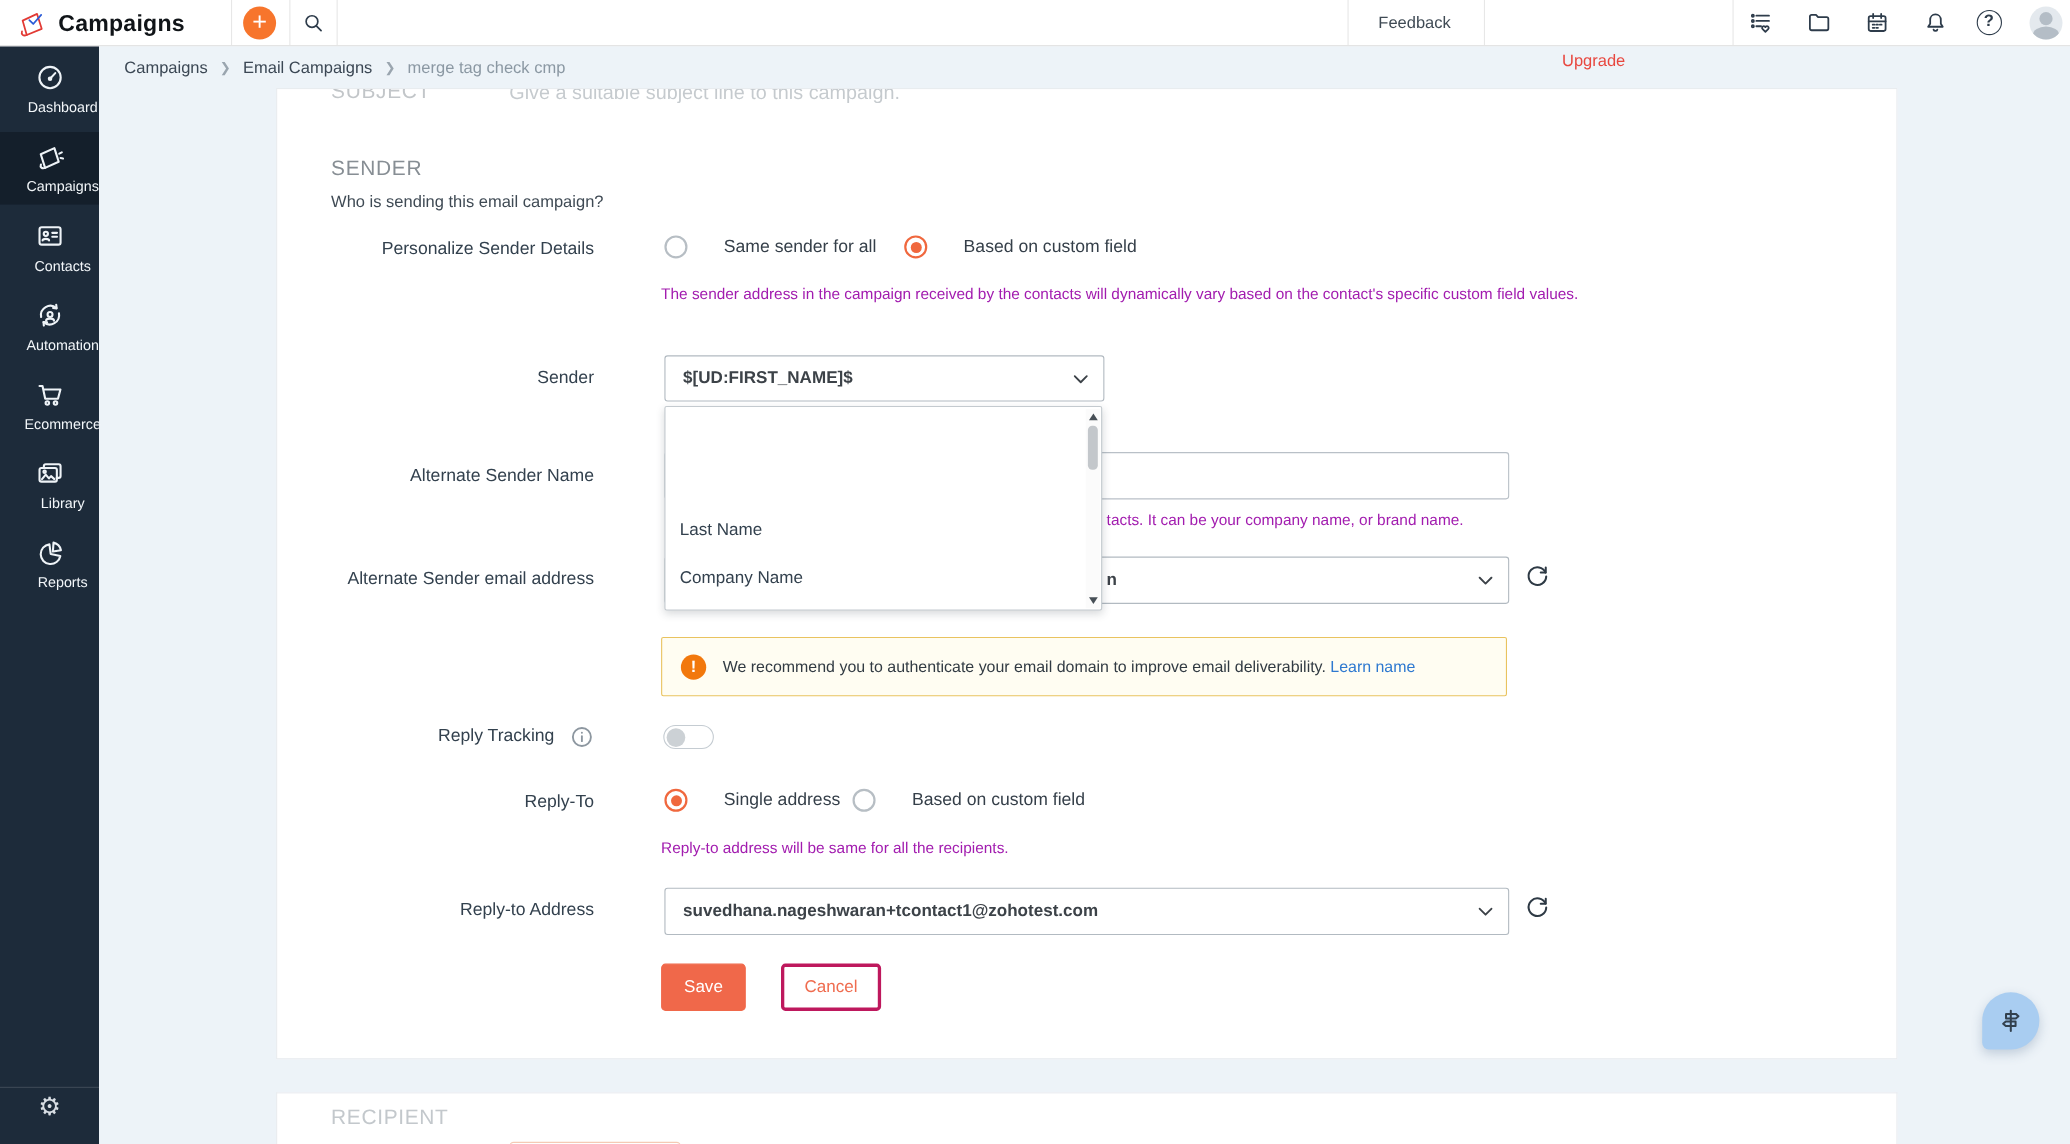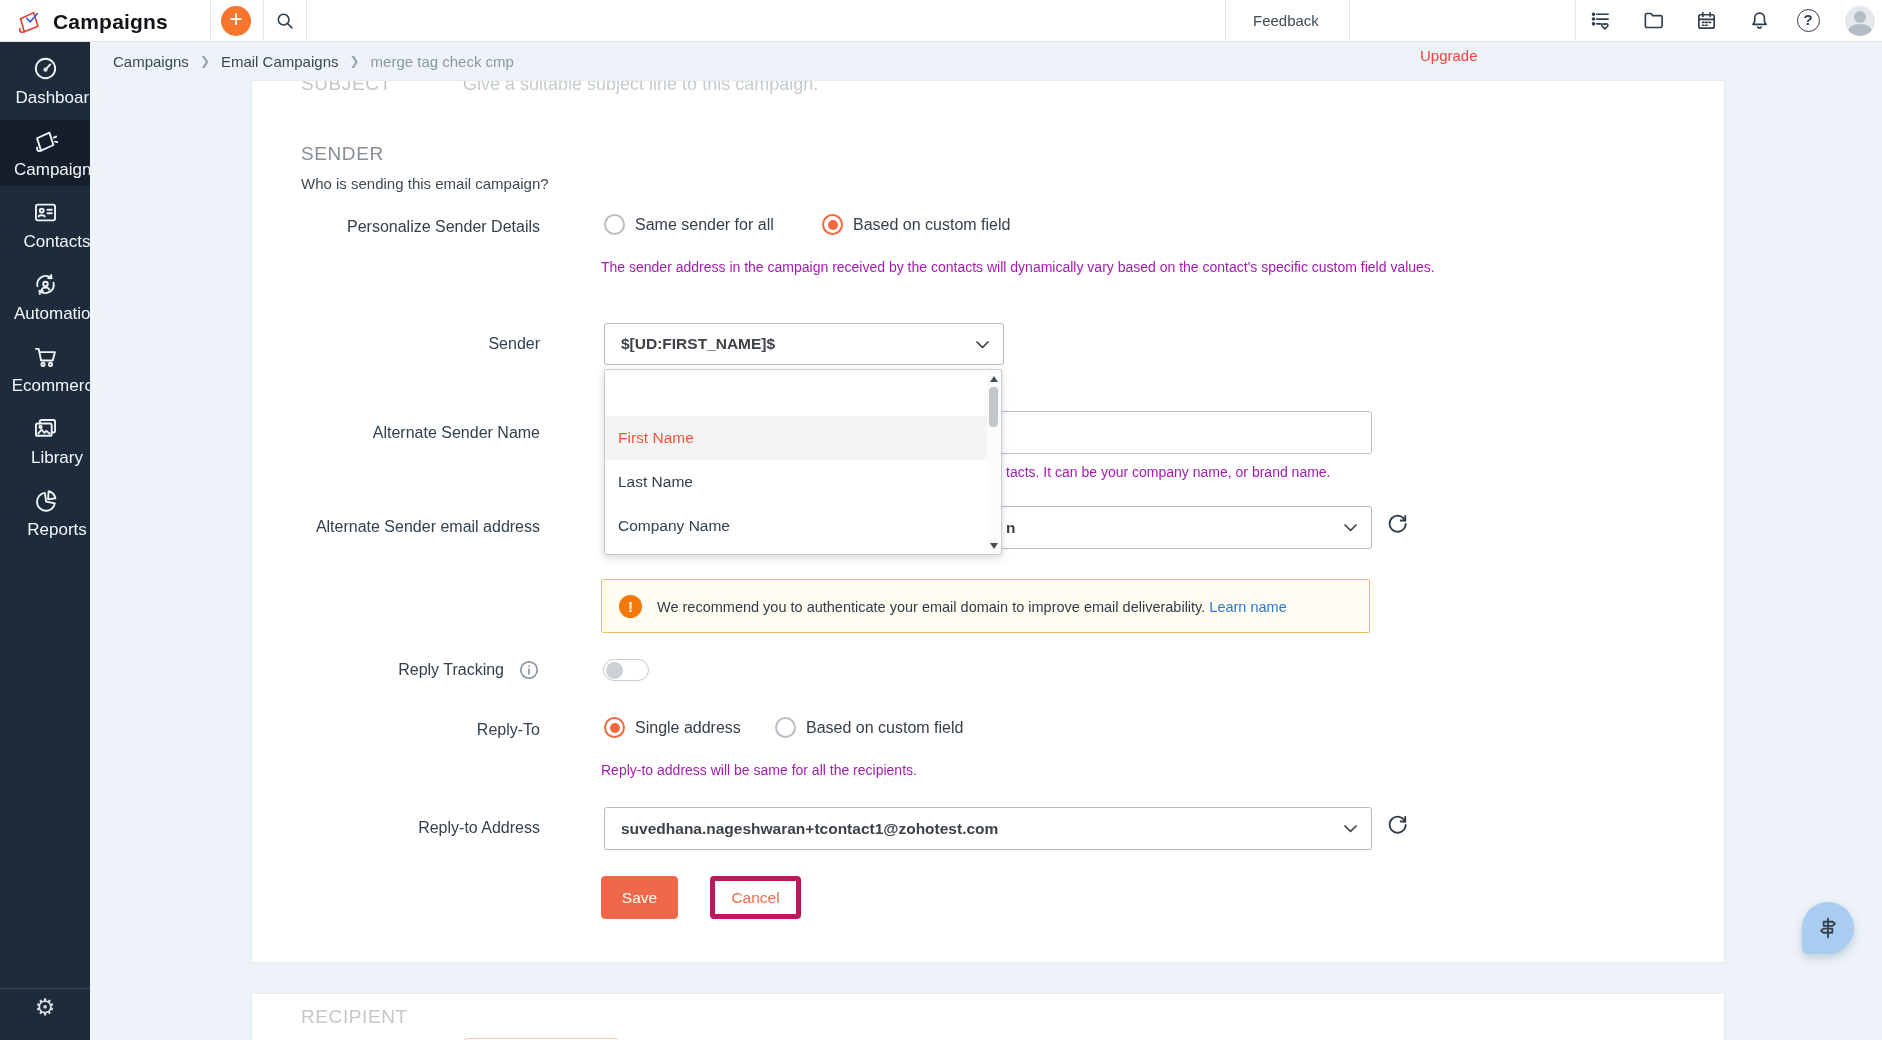--- a/index.html
+++ b/index.html
@@ -26,21 +26,21 @@
   .icon-cell { position:absolute; top:0; width:44px; height:41px; display:flex; align-items:center; justify-content:center; color:#2e3c4b; cursor:pointer; }
   .qmark { width:23px; height:23px; border:1.8px solid #2e3c4b; border-radius:50%; font-size:15px; font-weight:bold; color:#2e3c4b; text-align:center; line-height:20px; }
   .avatar { width:30px; height:30px; border-radius:50%; background:#e4e9ee; overflow:hidden; position:relative; }
   .avatar .head { position:absolute; left:9px; top:5px; width:12px; height:12px; border-radius:50%; background:#b4bdc6; }
   .avatar .bod { position:absolute; left:3px; top:18px; width:24px; height:16px; border-radius:50%; background:#b4bdc6; }
 
   
   .sidebar { position:absolute; left:0; top:42px; width:90px; height:998px; background:#1d2b3a; z-index:40; }
   .side-item { position:absolute; left:0; width:90px; height:66px; display:flex; flex-direction:column; align-items:center; justify-content:center; gap:6px; color:#eef3f7; cursor:pointer; }
   .side-item.active { background:#141f2b; }
-  .side-label { font-size:17px; color:#f2f6f9;margin-left:24px; }
+  .side-label { font-size:13px; color:#f2f6f9;margin-left:24px; }
   .side-bottom-line { position:absolute; left:0; top:946px; width:90px; height:1px; background:rgba(255,255,255,.14); }
   .gear { position:absolute; left:0; top:952px; width:90px; text-align:center; font-family:"DejaVu Sans", sans-serif; font-size:23px; color:#d8dee4; cursor:pointer; }
 
   
   .breadcrumb { position:absolute; left:113px; top:42px; height:38px; display:flex; align-items:center; gap:11px; font-size:15px; z-index:10; }
   .crumb { color:#3b4754; cursor:pointer; }
   .crumb.current { color:#8b98a3; cursor:default; }
   .crumb-sep { color:#9aa5af; font-size:12px; }
 
   
@@ -55,21 +55,21 @@
   .dd { position:absolute; height:42px; background:#fff; border:1px solid #b2bac1; border-radius:3px; display:flex; align-items:center; padding:0 38px 0 16px; font-size:15.5px; color:#3c4248; cursor:pointer;font-weight:bold; }
   .dd .chev { position:absolute; right:14px; top:17px; color:#3c4248; }
   .tinput { position:absolute; height:43px; background:#fff; border:1px solid #b9c0c7; border-radius:3px; font-size:15.5px; color:#3c4248; padding:0 14px; font-family:"Liberation Sans",sans-serif; }
   .refresh { position:absolute; width:28px; height:28px; color:#2e3a45; cursor:pointer; }
 
   
   .radio-group { position:absolute; display:flex; align-items:center; gap:10px; cursor:pointer; }
   .radio { width:21px; height:21px; border-radius:50%; border:2px solid #b7bec4; background:#fff; position:relative; flex:0 0 auto; }
   .radio.on { border-color:#f0683e; }
   .radio.on::after { content:""; position:absolute; left:3.5px; top:3.5px; width:10px; height:10px; border-radius:50%; background:#f0683e; }
-  .radio-label { font-size:16px; color:#353f49; }
+  .radio-label { font-size:16px; color:#353f49;margin-left:23px; }
 
   
   .toggle { position:absolute; width:46px; height:22px; border-radius:11px; border:1px solid #c5ccd2; background:#fff; cursor:pointer; }
   .toggle .knob { position:absolute; left:2px; top:1.5px; width:17px; height:17px; border-radius:50%; background:#ccd1d5; }
 
   
   .panel { position:absolute; left:352px; top:288px; width:398px; height:186px; background:#fff; border:1px solid #c4cacf; border-radius:2px; box-shadow:0 3px 8px rgba(40,50,60,.18); z-index:6; }
   .panel-search { position:absolute; left:5px; top:3px; width:370px; height:40px; border:1px solid #cdd2d6; border-radius:2px; font-size:15.5px; padding:0 12px; color:#3c4248; font-family:"Liberation Sans",sans-serif; }
   .panel-search::placeholder { color:#a4abb1; }
   .mi { position:absolute; left:0; width:384px; height:44px; line-height:44px; padding-left:13px; font-size:15.5px; color:#33414e; cursor:pointer; }
@@ -80,21 +80,21 @@
   .sbar .thumb { position:absolute; left:2px; top:15px; width:9px; height:40px; background:#c3c7cb; border-radius:4px; }
 
   
   .warnbox { position:absolute; left:349px; top:498px; width:769px; height:54px; background:#fffdf2; border:1px solid #e9c35f; border-radius:2px; }
   .warn-ic { position:absolute; left:17px; top:15px; width:23px; height:23px; border-radius:50%; background:#f2780c; color:#fff; font-weight:bold; font-size:15px; text-align:center; line-height:23px; }
   .warn-text { position:absolute; left:55px; top:19px; font-size:14.5px; color:#323b43; }
   .link { color:#2e79d0; cursor:pointer; }
 
   
   .btn-save { position:absolute; left:349px; top:795px; width:77px; height:43px; background:#f0684a; border:1px solid #f0684a; border-radius:4px; color:#fff; font-size:15.5px; cursor:pointer; }
-  .btn-cancel { position:absolute; left:458px; top:795px; width:91px; height:43px; background:#fff; border:5px solid #be185d; border-radius:4px; color:#ef6c4f; font-size:15.5px; cursor:pointer; }
+  .btn-cancel { position:absolute; left:458px; top:795px; width:91px; height:43px; background:#fff; border:3px solid #be185d; border-radius:4px; color:#ef6c4f; font-size:15.5px; cursor:pointer; }
 
   
   .info-ic { position:absolute; color:#8d97a0; cursor:pointer; }
 
   
   .rec-btn { position:absolute; left:211px; top:44px; width:156px; height:40px; border:1px solid #f5cab4; border-radius:4px; background:#fff; }
 
   
   .chat-bubble { position:absolute; left:1802px; top:902px; width:52px; height:52px; background:#a9cdf1; border-radius:50% 50% 50% 6px; box-shadow:0 4px 10px rgba(60,90,130,.25); z-index:60; display:flex; align-items:center; justify-content:center; cursor:pointer; }
 </style>
@@ -297,21 +297,20 @@
     </span>
   </div>
   <div class="refresh" style="left:1132px; top:430px">
     <svg class="ic" width="26" height="26" viewBox="0 0 24 24" stroke-width="1.6">
         <path d="M19.6 4.6v4.2h-4.2"></path>
         <path d="M19.4 8.8A7.4 7.4 0 1 0 20 12"></path>
       </svg>
   </div>
 
   <div class="panel">
-    <div class="mi hl" style="top:46px">First Name</div>
     <div class="mi" style="top:90px">Last Name</div>
     <div class="mi" style="top:134px">Company Name</div>
     <div class="sbar">
       <div class="up"></div>
       <div class="thumb"></div>
       <div class="down"></div>
     </div>
   </div>
 
   <div class="warnbox">

